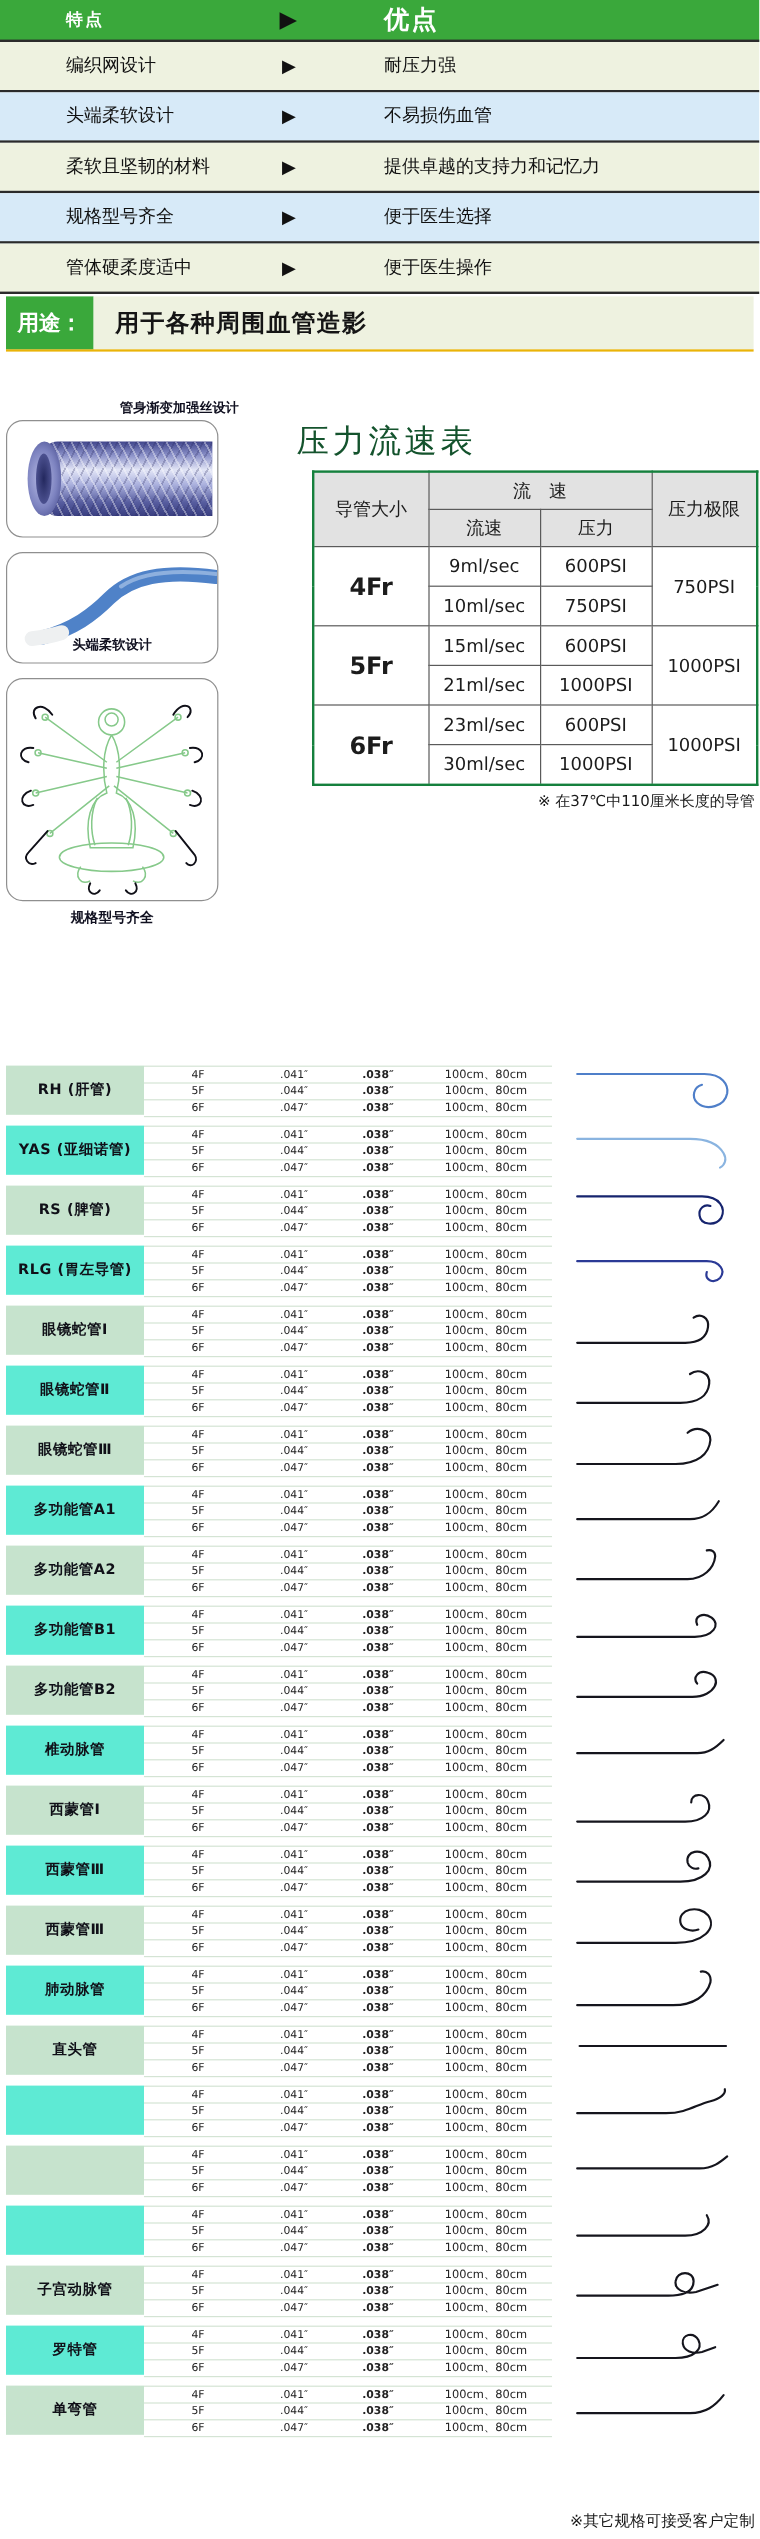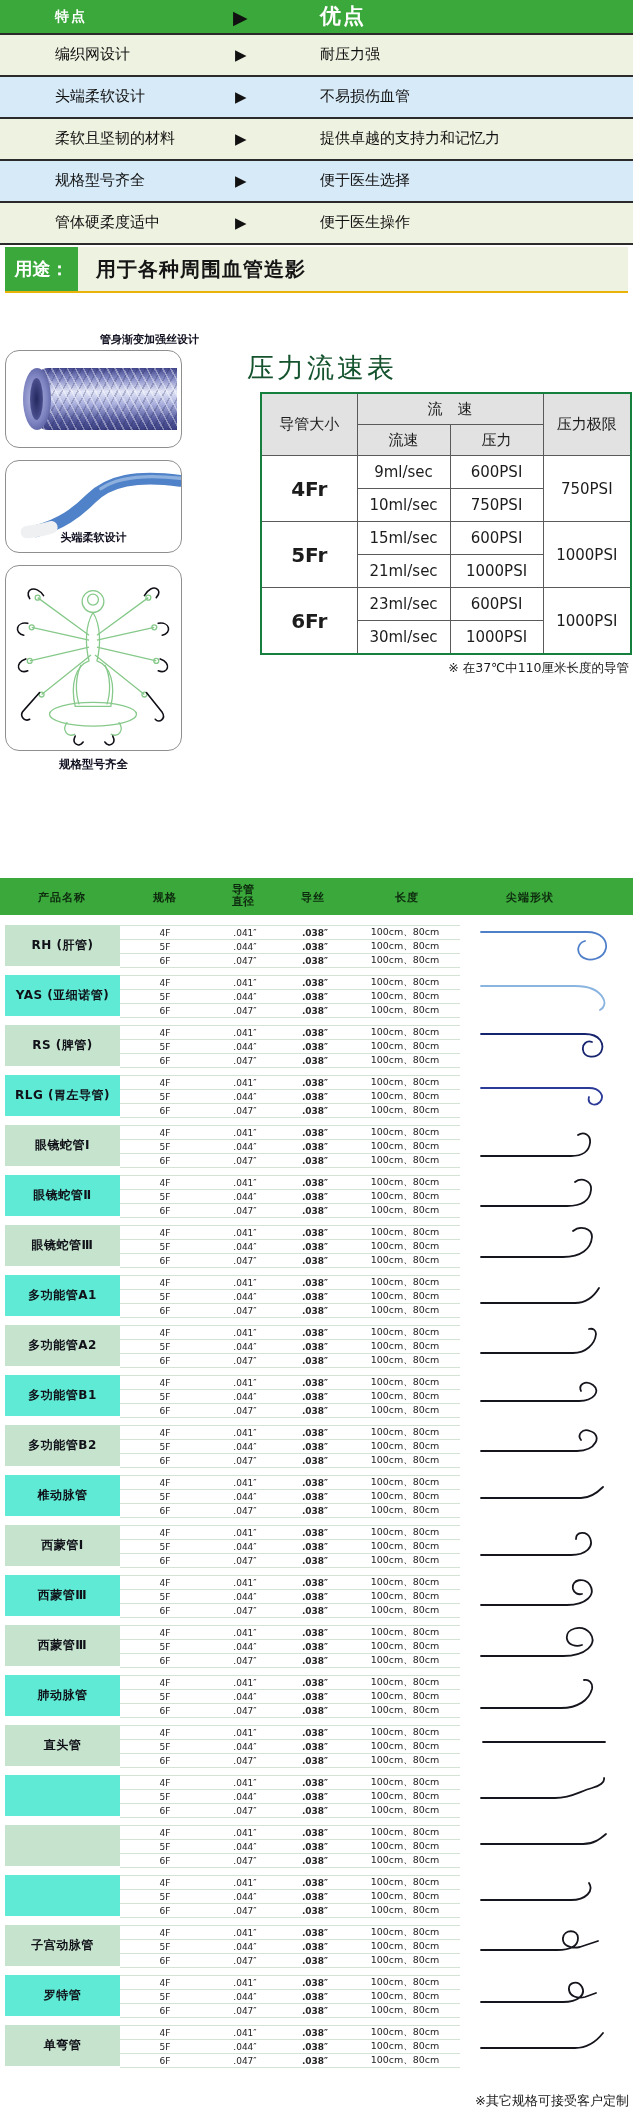--- a/index.html
+++ b/index.html
@@ -227,28 +227,20 @@
         </tr>
         <tr>
           <td>30ml/sec</td>
           <td>1000PSI</td>
         </tr>
       </tbody>
   </table>
   <div class="pf-note">※ 在37℃中110厘米长度的导管</div>
 
   <div class="ptable">
-    <div class="p-header">
-      <span class="p-h" style="left:62px">产品名称</span>
-      <span class="p-h" style="left:165px">规格</span>
-      <span class="p-h two" style="left:243px">导管直径</span>
-      <span class="p-h" style="left:313px">导丝</span>
-      <span class="p-h" style="left:407px">长度</span>
-      <span class="p-h" style="left:530px">尖端形状</span>
-    </div>
     <div class="p-blocks" id="p-blocks">
         <div class="pblock">
           <div class="pname tint-g">RH (肝管)</div>
           <div class="prows">
             <div class="prow">
               <span class="c-spec">4F</span>
               <span class="c-diam">.041″</span>
               <span class="c-wire">.038″</span>
               <span class="c-len">100cm、80cm</span>
             </div>

